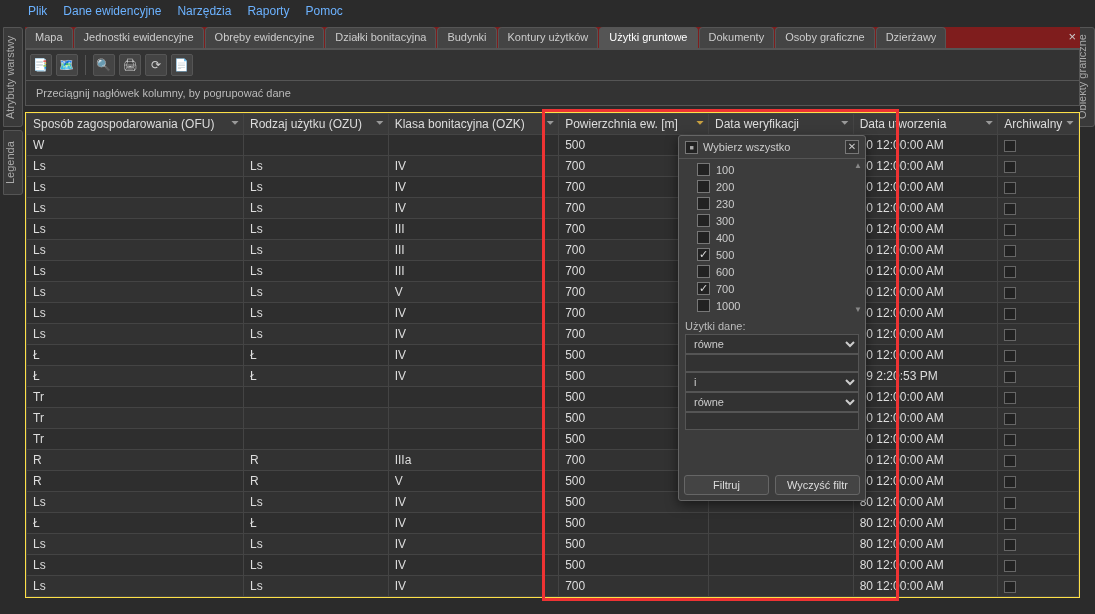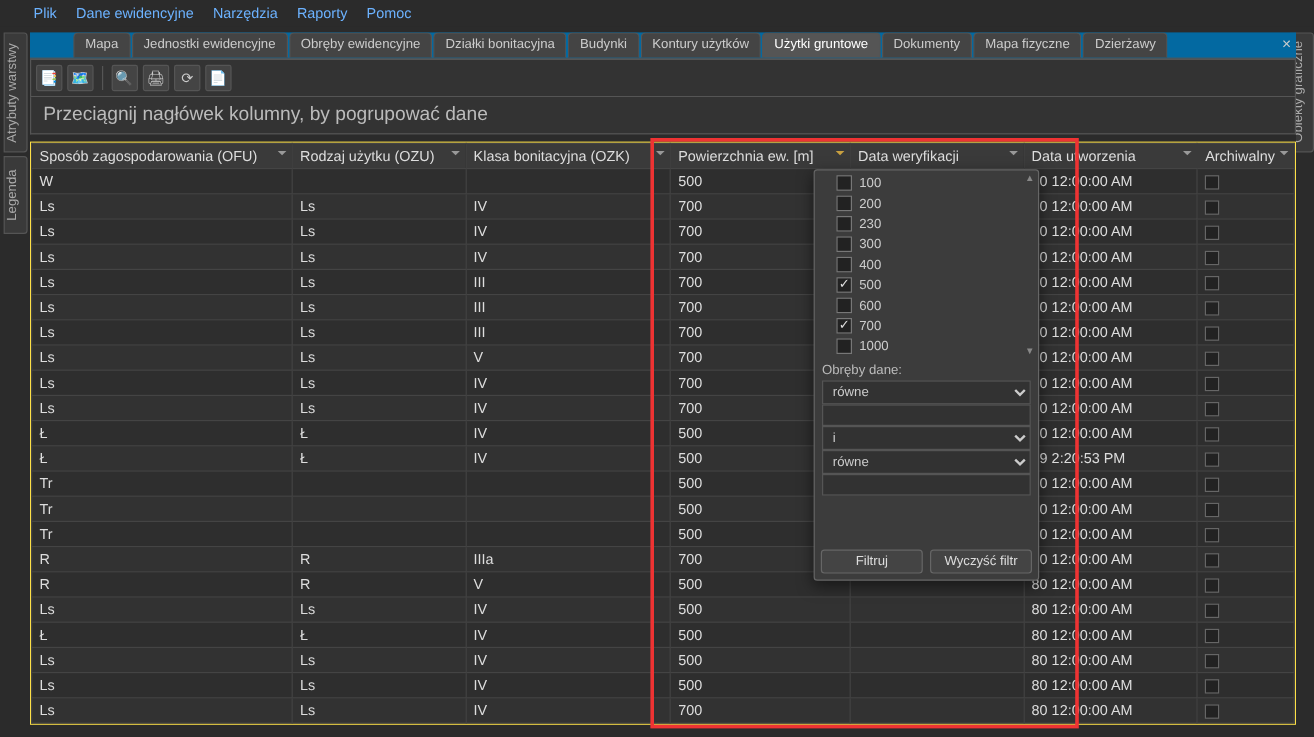--- a/index.html
+++ b/index.html
@@ -44,25 +44,24 @@
     text-align: center;
     padding: 6px 0;
     font-size: 11px;
     color: #aaa;
   }
   .side-label.left { left: 3px; }
   .side-label.left2 { left: 3px; top: 130px; height: 65px; }
   .side-label.right { right: 0; top: 27px; height: 100px; transform: rotate(180deg); }
   .tabstrip {
     display: flex;
-    background: #0369a1;
+    background: #7f1d1d;
     border-bottom: 1px solid #555;
     height: 22px;
     position: relative;
-    padding-left: 36px;
   }
   .tab {
     padding: 3px 9px;
     background: #444;
     border: 1px solid #555;
     border-bottom: none;
     border-radius: 4px 4px 0 0;
     margin-right: 1px;
     color: #ccc;
     font-size: 11px;
@@ -102,21 +101,21 @@
     width: 1px;
     height: 20px;
     background: #555;
     margin: 0 3px;
   }
   .group-hint {
     padding: 6px 10px;
     background: #333;
     border: 1px solid #555;
     border-top: none;
-    font-size: 16px;
+    font-size: 11px;
     color: #bbb;
   }
   .grid-wrap {
     position: relative;
     border: 1px solid #fde047;
     background: #2b2b2b;
   }
   table.grid {
     border-collapse: collapse;
     width: 100%;
@@ -272,21 +271,21 @@
 
   <div class="tabstrip" id="tabstrip">
     <div class="tab">Mapa</div>
       <div class="tab">Jednostki ewidencyjne</div>
       <div class="tab">Obręby ewidencyjne</div>
       <div class="tab">Działki bonitacyjna</div>
       <div class="tab">Budynki</div>
       <div class="tab">Kontury użytków</div>
       <div class="tab active">Użytki gruntowe</div>
       <div class="tab">Dokumenty</div>
-      <div class="tab">Mapa fizyczne</div>
+      <div class="tab">Osoby graficzne</div>
       <div class="tab">Dzierżawy</div>
       <span class="tab-close">×</span>
   </div>
 
   <div class="toolbar" id="toolbar">
       <div class="toolbar-btn">📑</div>
       <div class="toolbar-btn">🗺️</div>
       <div class="toolbar-sep"></div>
       <div class="toolbar-btn">🔍</div>
       <div class="toolbar-btn">🖨</div>
@@ -516,20 +515,27 @@
             <td></td>
             <td>80 12:00:00 AM</td>
             <td><span class="archival-box"></span></td>
           </tr>
         </tbody>
     </table>
 
     <div class="highlight-box" style="left:516px; top:-4px; width:357px; height:492px;"></div>
 
     <div class="filter-popup" id="filter-popup" style="left:652px; top:22px;">
+      <div class="head">
+        <label>
+          <span class="chk indet"></span>
+          <span>Wybierz wszystko</span>
+        </label>
+        <span class="closex">✕</span>
+      </div>
       <div class="list" id="filter-list">
         <span class="scroll-ind-up">▲</span>
         <div class="item">
             <span class="chk"></span>
             <span>100</span>
           </div>
           <div class="item">
             <span class="chk"></span>
             <span>200</span>
           </div>
@@ -556,21 +562,21 @@
           <div class="item">
             <span class="chk checked"></span>
             <span>700</span>
           </div>
           <div class="item">
             <span class="chk"></span>
             <span>1000</span>
           </div>
           <span class="scroll-ind-down">▼</span>
       </div>
-      <div class="section-label">Obręby dane:</div>
+      <div class="section-label">Użytki dane:</div>
       <select>
         <option>równe</option>
       </select>
       <input type="text" value="" style="">
       <select>
         <option>i</option>
       </select>
       <select>
         <option>równe</option>
       </select>

